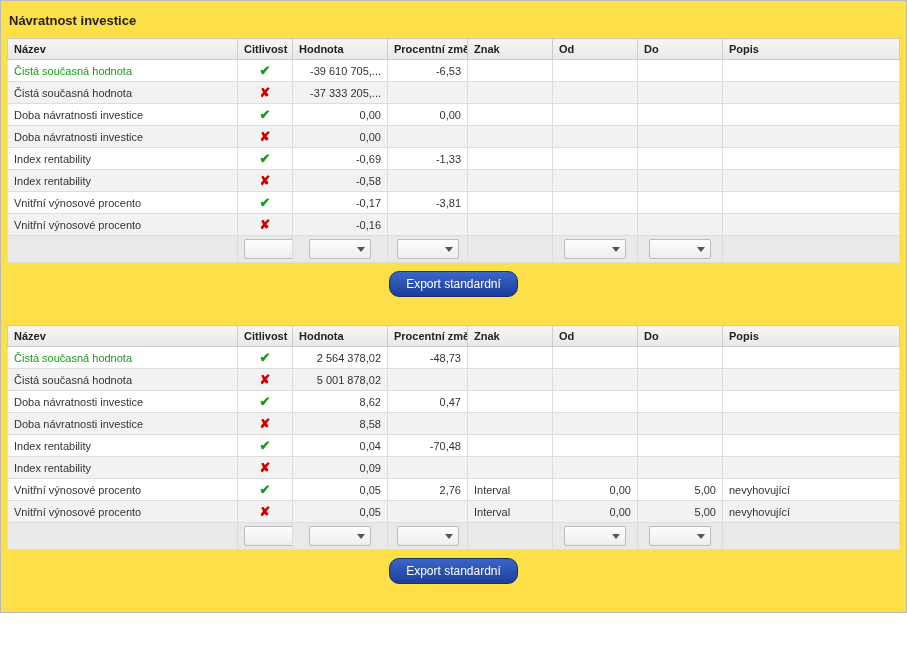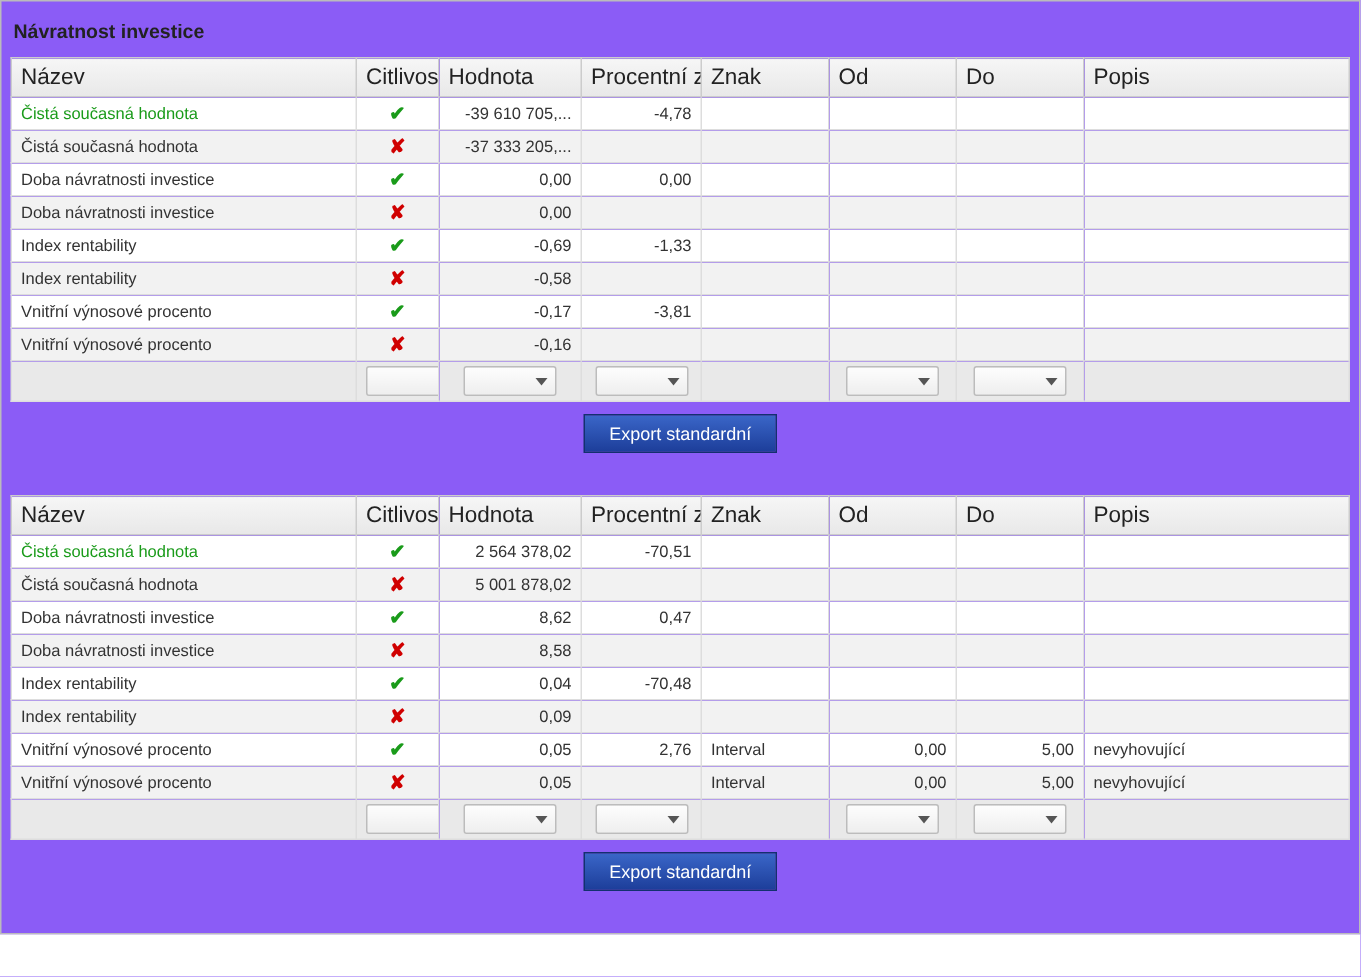--- a/index.html
+++ b/index.html
@@ -7,21 +7,21 @@
     margin: 0;
     padding: 0;
     font-family: Arial, Helvetica, sans-serif;
     font-size: 11px;
     background: #fff;
     color: #333;
   }
   .frame {
     width: 907px;
     border: 1px solid #bbb;
-    background: #8b5cf6;
+    background: #fde047;
     padding: 6px 6px 0 6px;
   }
   .section {
     margin-bottom: 18px;
   }
   .section-title {
     font-size: 13px;
     font-weight: bold;
     color: #222;
     padding: 6px 2px 10px 2px;
@@ -29,22 +29,22 @@
   table.grid {
     width: 100%;
     border-collapse: collapse;
     table-layout: fixed;
   }
   table.grid th {
     background: linear-gradient(#f6f6f6, #e8e8e8);
     border: 1px solid #ccc;
     text-align: left;
     padding: 4px 6px;
-    font-weight: normal;
-    font-size: 15px;
+    font-weight: bold;
+    font-size: 11px;
     color: #222;
     white-space: nowrap;
     overflow: hidden;
   }
   table.grid td {
     border: 1px solid #ddd;
     padding: 3px 6px;
     font-size: 11px;
     height: 22px;
     overflow: hidden;
@@ -86,21 +86,21 @@
     text-align: center;
     padding: 8px 0 10px 0;
   }
   .export-btn {
     display: inline-block;
     background: linear-gradient(#3a66c8, #1d3e9a);
     color: #fff;
     font-size: 12px;
     padding: 5px 16px;
     border: 1px solid #13306f;
-    border-radius: 0;
+    border-radius: 10px;
     cursor: pointer;
   }
   
   col.c-name { width: 230px; }
   col.c-cit  { width: 55px;  }
   col.c-hod  { width: 95px;  }
   col.c-proc { width: 80px;  }
   col.c-znak { width: 85px;  }
   col.c-od   { width: 85px;  }
   col.c-do   { width: 85px;  }
@@ -135,21 +135,21 @@
           <th>Od</th>
           <th>Do</th>
           <th>Popis</th>
         </tr>
       </thead>
       <tbody>
           <tr>
             <td class="green-text">Čistá současná hodnota</td>
             <td class="center"><span class="check">✔</span></td>
             <td class="right">-39 610 705,...</td>
-            <td class="right">-4,78</td>
+            <td class="right">-6,53</td>
             <td></td>
             <td class="right"></td>
             <td class="right"></td>
             <td></td>
           </tr>
           <tr>
             <td>Čistá současná hodnota</td>
             <td class="center"><span class="cross">✘</span></td>
             <td class="right">-37 333 205,...</td>
             <td class="right"></td>
@@ -261,21 +261,21 @@
           <th>Od</th>
           <th>Do</th>
           <th>Popis</th>
         </tr>
       </thead>
       <tbody>
           <tr>
             <td class="green-text">Čistá současná hodnota</td>
             <td class="center"><span class="check">✔</span></td>
             <td class="right">2 564 378,02</td>
-            <td class="right">-70,51</td>
+            <td class="right">-48,73</td>
             <td></td>
             <td class="right"></td>
             <td class="right"></td>
             <td></td>
           </tr>
           <tr>
             <td>Čistá současná hodnota</td>
             <td class="center"><span class="cross">✘</span></td>
             <td class="right">5 001 878,02</td>
             <td class="right"></td>

